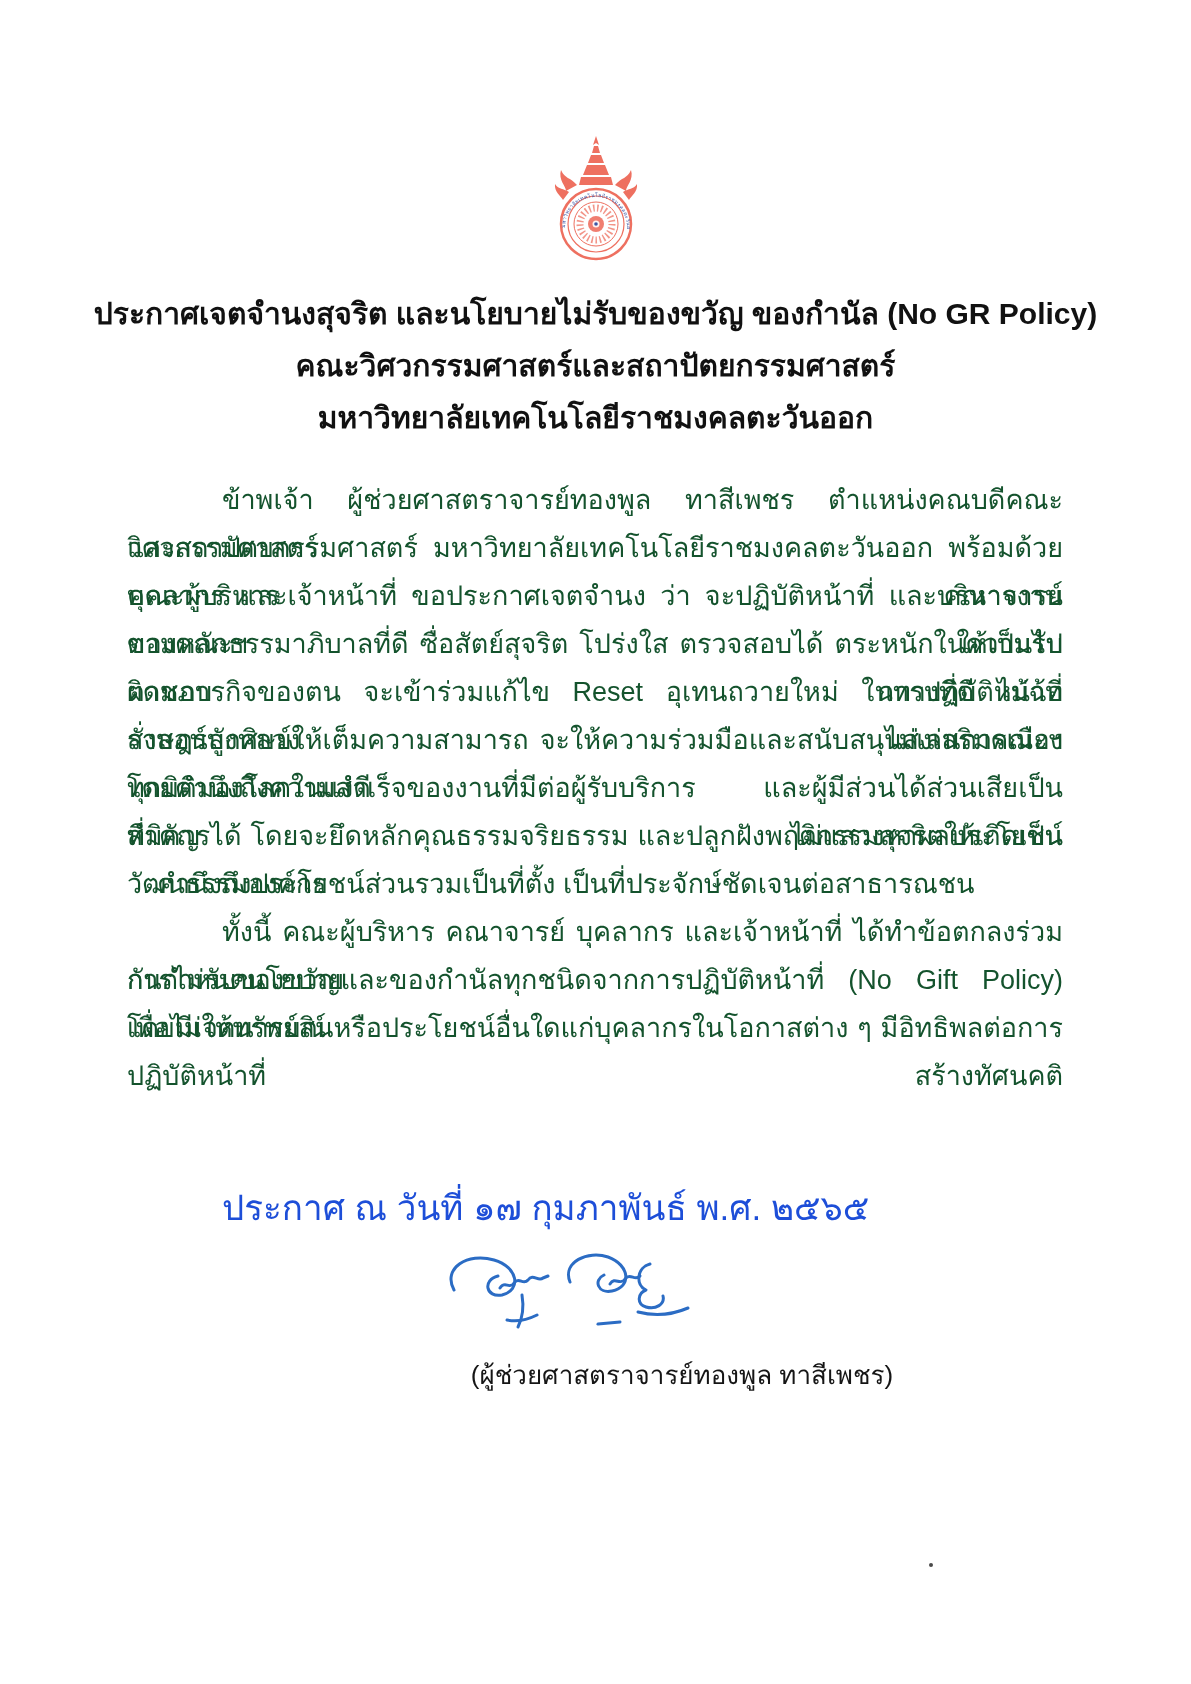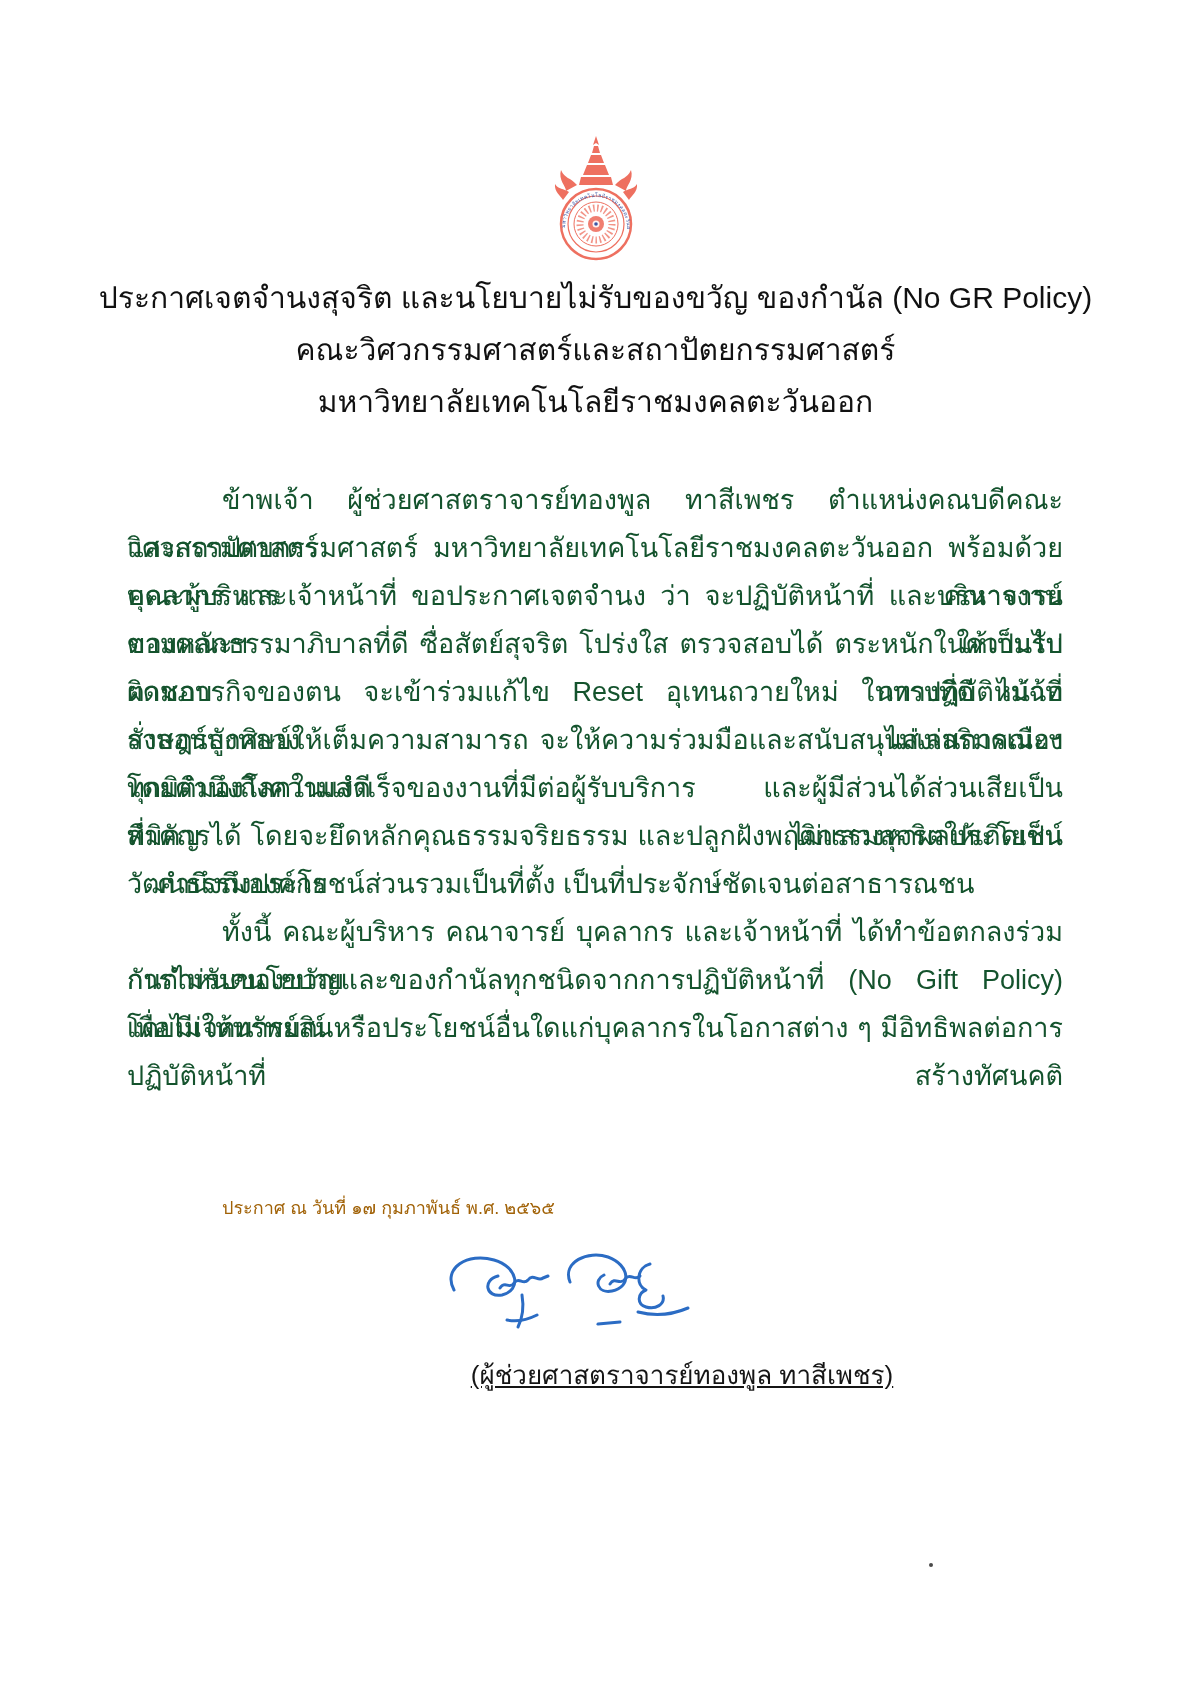--- a/index.html
+++ b/index.html
@@ -14,25 +14,25 @@
     overflow: hidden;
   }
   .logo-wrap {
     position: absolute;
     top: 134px;
     left: 50%;
     transform: translateX(-50%);
   }
   .title-block {
     position: absolute;
-    top: 272px;
+    top: 288px;
     left: 0;
     width: 100%;
     text-align: center;
-    font-weight: 400;
+    font-weight: 700;
     font-size: 30px;
     line-height: 52px;
     color: #111;
   }
   .body-block {
     position: absolute;
     top: 476px;
     left: 127px;
     right: 128px;
     font-size: 27px;
@@ -44,41 +44,40 @@
     text-align: justify;
     text-align-last: justify;
     white-space: normal;
   }
   .bline.pstart { text-indent: 95px; }
   .bline.pend { text-align-last: left; margin-left: 30px; }
   .date-line {
     position: absolute;
     top: 1186px;
     left: 222px;
-    font-size: 18px;
+    font-size: 35px;
     line-height: 44px;
-    color: #a16207;
+    color: #1d4ed8;
   }
   .signature-wrap {
     position: absolute;
     top: 1240px;
     left: 442px;
     width: 250px;
     height: 98px;
   }
   .signer-block {
     position: absolute;
     top: 1352px;
     left: 452px;
     width: 460px;
     text-align: center;
     font-size: 26px;
     line-height: 46px;
     color: #151515;
-    text-decoration: underline;
   }
   .stray-ink-dot {
     position: absolute;
     top: 1563px;
     left: 929px;
     width: 4px;
     height: 4px;
     border-radius: 50%;
     background: #4a4a4a;
   }

